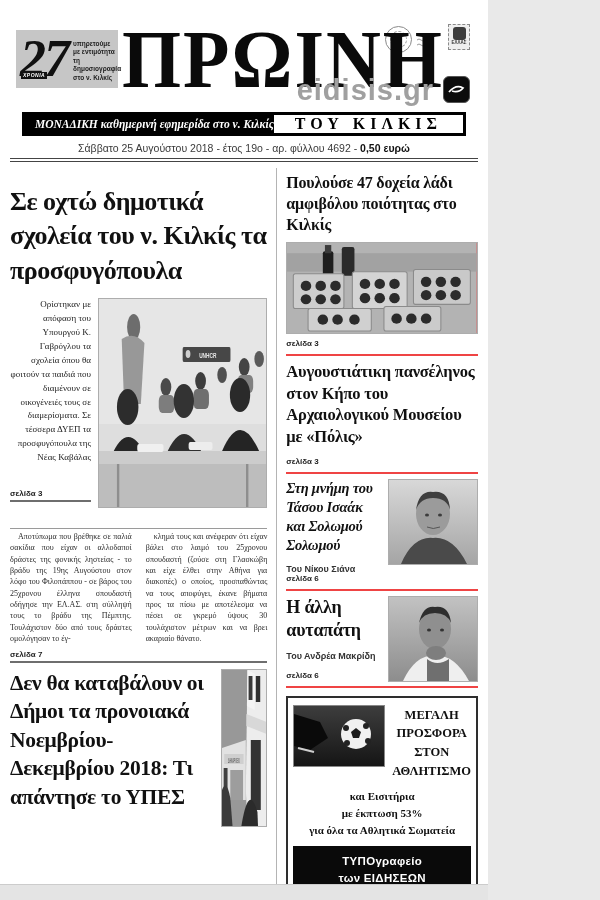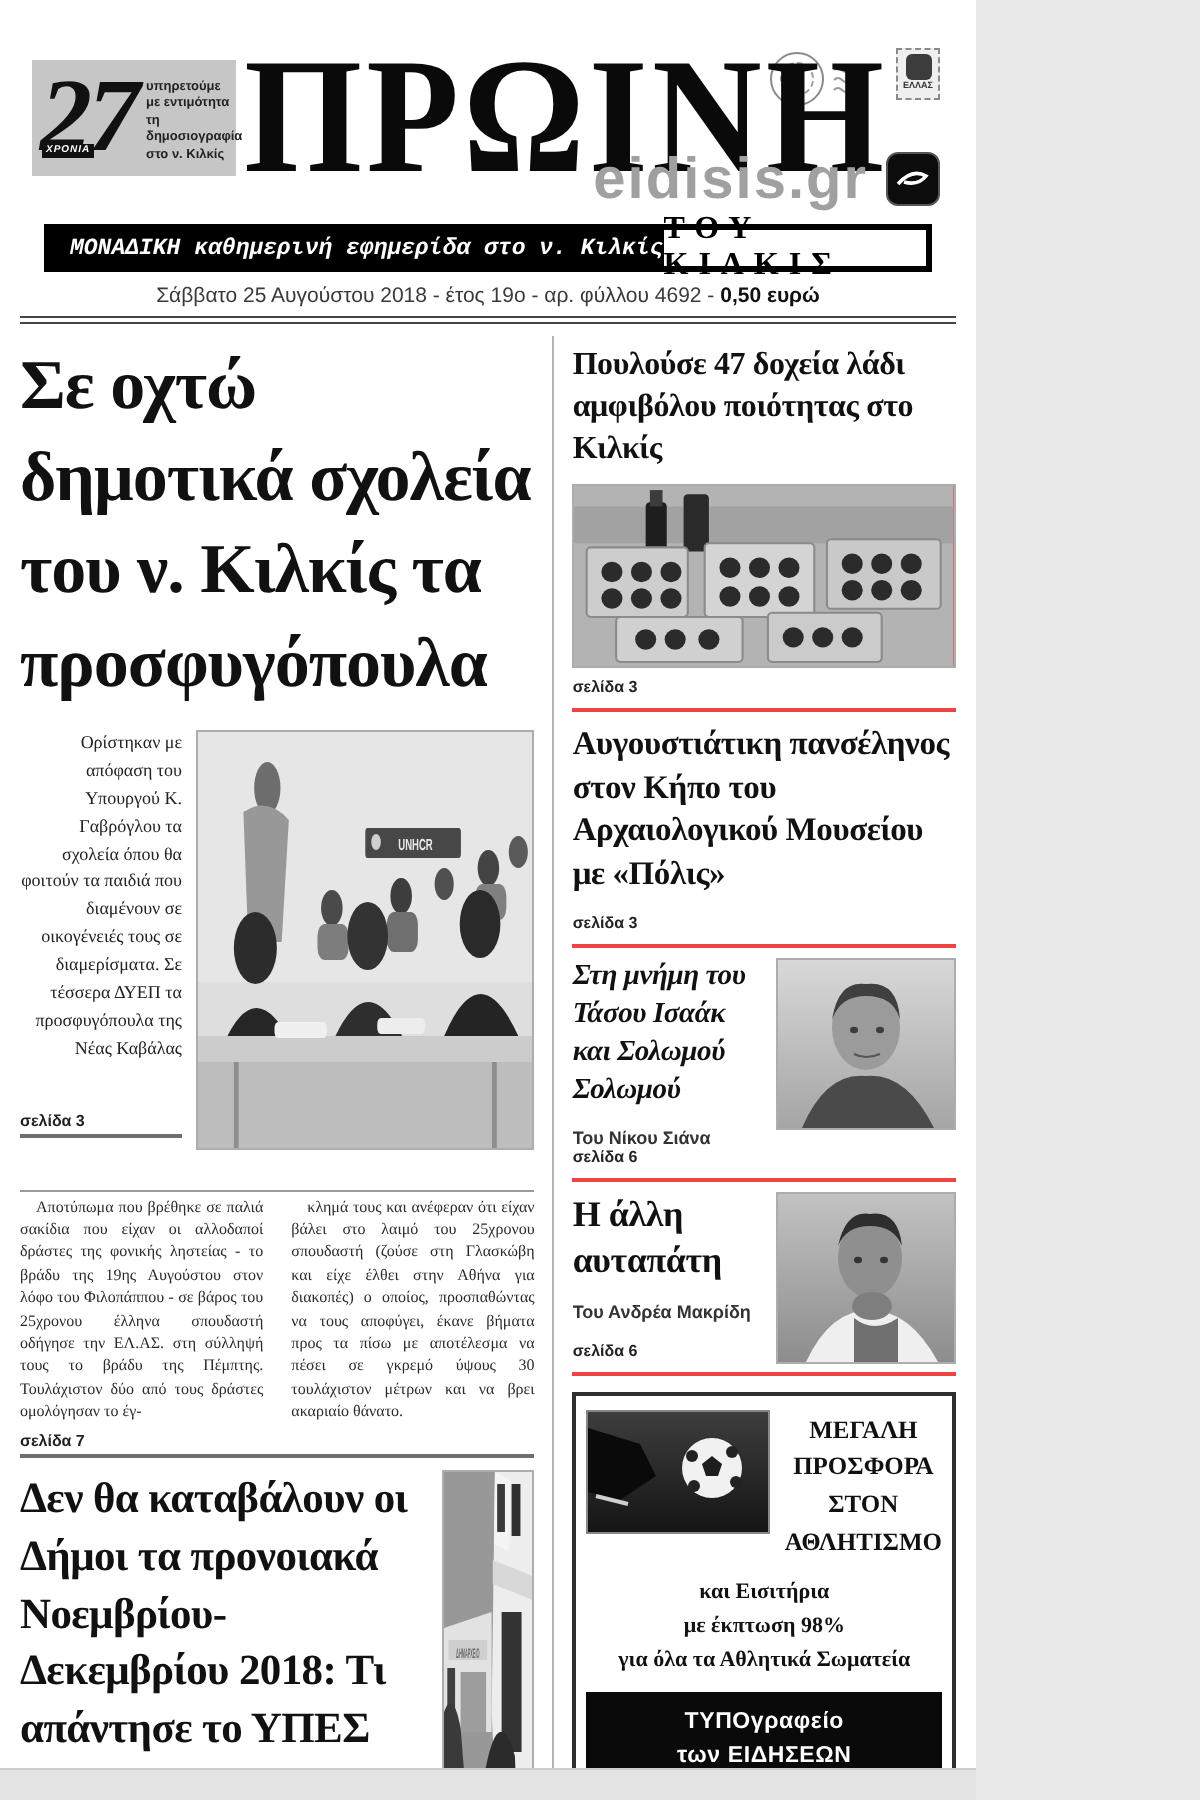--- a/index.html
+++ b/index.html
@@ -16,32 +16,32 @@
   .masthead { position:absolute; left:112px; top:-12px; font-size:76px; font-weight:700; letter-spacing:2px; color:#0a0a0a; transform:scaleY(1.08); transform-origin:top left; z-index:1; }
   .watermark { position:absolute; right:44px; top:50px; font-family:"Liberation Sans",sans-serif; font-weight:700; font-size:29px; color:#a0a0a0; z-index:2; letter-spacing:1px; }
   .stamp-circle { position:absolute; right:66px; top:2px; width:27px; height:27px; border:1px solid #8a8a8a; border-radius:50%; display:flex; align-items:center; justify-content:center; }
   .stamp-circle .inner { width:17px; height:17px; border:1px dashed #9a9a9a; border-radius:50%; }
   .stamp-waves { position:absolute; right:40px; top:8px; }
   .stamp-hellas { position:absolute; right:8px; top:0; width:22px; height:26px; border:1px dashed #8a8a8a; background:#efefef; text-align:center; padding-top:2px; }
   .stamp-hellas .blob { width:13px; height:13px; background:#3c3c3c; border-radius:3px; margin:0 auto; }
   .stamp-hellas .lbl { font-family:"Liberation Sans",sans-serif; font-size:4.5px; font-weight:700; color:#333; }
   .logo-box { position:absolute; right:8px; top:52px; width:27px; height:27px; background:#0c0c0c; border-radius:6px; border:1px solid #555; display:flex; align-items:center; justify-content:center; }
   .subbar { position:absolute; left:12px; right:12px; top:88px; background:#000; display:flex; padding:3px; height:24px; z-index:3; }
-  .subbar-left { flex:1; color:#fff; font-family:Liberation Mono, monospace; font-style:italic; font-weight:700; font-size:11.5px; display:flex; align-items:center; padding-left:10px; white-space:nowrap; }
+  .subbar-left { flex:1; color:#fff; font-family:Liberation Serif, serif; font-style:italic; font-weight:700; font-size:11.5px; display:flex; align-items:center; padding-left:10px; white-space:nowrap; }
   .subbar-right { width:242px; background:#fff; color:#000; font-weight:700; font-size:16px; letter-spacing:5px; display:flex; align-items:center; justify-content:center; }
   .dateline { position:absolute; left:0; right:0; top:118px; text-align:center; font-family:"Liberation Sans",sans-serif; font-size:10.5px; color:#3a3a3a; }
   .dateline b { color:#111; }
   .dbl-rule { margin:0 10px; border-top:1px solid #444; border-bottom:1px solid #444; height:4px; }
 
   
   .main { display:flex; margin:6px 10px 0 10px; }
   .col-left { width:372px; padding-right:9px; border-right:1px solid #b4b4b4; }
   .col-right { flex:1; padding-left:9px; }
 
-  .lead-h { font-size:35px; line-height:1.32; font-weight:700; letter-spacing:-0.5px; margin:2px 0 10px; }
+  .lead-h { font-size:26px; line-height:1.32; font-weight:700; letter-spacing:-0.5px; margin:17px 0 10px; }
   .lead-body { display:flex; margin-bottom:20px; }
   .deck { width:88px; display:flex; flex-direction:column; padding-right:7px; }
   .deck-text { font-size:9px; line-height:1.55; text-align:right; color:#222; }
   .deck-ref { margin-top:auto; }
   .photo-frame { border:1px solid #adadad; background:#ef4444;text-align:right; }
   .lead-photo { flex:1; height:210px; }
   .pref { font-family:"Liberation Sans",sans-serif; font-size:8px; font-weight:700; color:#222; margin:5px 0 2px; }
   .rule2 { border:none; border-top:2px solid #6e6e6e; margin:1px 0 6px; }
   .rule1 { border:none; border-top:1px solid #9a9a9a; margin:4px 0 2px; }
 
@@ -326,21 +326,21 @@
               <circle cx="52" cy="22" r="3" fill="#222"></circle>
               <circle cx="72" cy="20" r="3" fill="#222"></circle>
               <circle cx="74" cy="35" r="3" fill="#222"></circle>
               <circle cx="53" cy="37" r="3" fill="#222"></circle>
             </svg>
           </div>
           <div class="ad-title">ΜΕΓΑΛΗ ΠΡΟΣΦΟΡΑ ΣΤΟΝ ΑΘΛΗΤΙΣΜΟ</div>
         </div>
         <div class="ad-offer">
           <div>και Εισιτήρια</div>
-          <div>με έκπτωση 98%</div>
+          <div>με έκπτωση 53%</div>
           <div>για όλα τα Αθλητικά Σωματεία</div>
         </div>
         <div class="typo-box">
           <div>ΤΥΠΟγραφείο</div>
           <div>των ΕΙΔΗΣΕΩΝ</div>
 
         </div>
       </div>
 
     </div>

